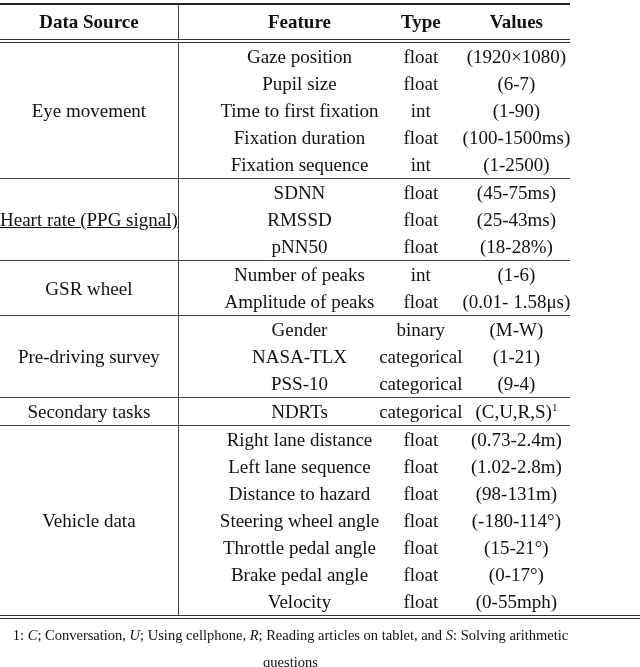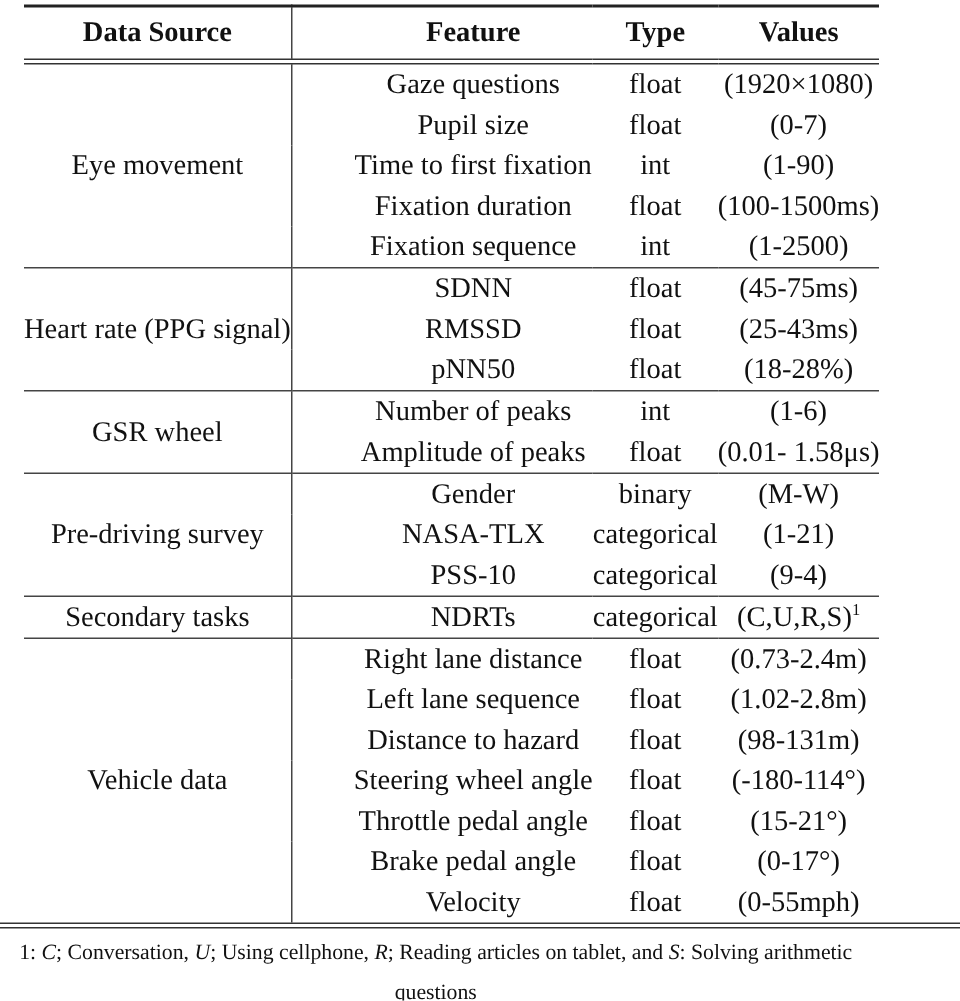--- a/index.html
+++ b/index.html
@@ -1,18 +1,18 @@
 <!DOCTYPE html>
 <html><head>
 <meta charset="utf-8">
 <style>
   html, body { margin:0; padding:0; background:#fff; }
   body { width:640px; height:667px; position:relative; overflow:hidden;
          font-family: "Liberation Serif", "DejaVu Serif", serif; color:#111; }
-  table { position:absolute; left:16px; top:3px; width:521px; border-collapse:collapse; font-size:19px; }
+  table { position:absolute; left:0; top:3px; width:521px; border-collapse:collapse; font-size:19px; }
   .toprule { border-top:2px solid #222; }
   th { font-weight:bold; height:34px; padding:0; text-align:center; }
   thead tr { border-bottom:4px double #333; }
   td { padding:0; text-align:center; height:27px; line-height:27px; white-space:nowrap; }
   .c1 { width:213px; border-right:1.5px solid #444; }
   .c2 { width:212px;padding-left:41px; }
   .c3 { width:97px; }
   .c4 { width:118px; }
   tr.grp-end td { border-bottom:1.5px solid #444;margin-top:44px; }
   .bottomrule { position:absolute; left:0; top:615px; width:640px; border-top:4px double #333; height:0; }
@@ -29,46 +29,46 @@
     <tr>
       <th class="c1">Data Source</th>
       <th class="c2">Feature</th>
       <th class="c3">Type</th>
       <th class="c4">Values</th>
     </tr>
   </thead>
   <tbody id="tbody">
       <tr>
         <td class="c1" rowspan="5" style="border-bottom: 1.5px solid rgb(68, 68, 68);">Eye movement</td>
-        <td class="c2"><span>Gaze questions</span></td>
+        <td class="c2"><span>Gaze position</span></td>
         <td class="c3"><span>float</span></td>
         <td class="c4"><span>(1920×1080)</span></td>
       </tr>
       <tr>
         <td class="c2"><span>Pupil size</span></td>
         <td class="c3"><span>float</span></td>
-        <td class="c4"><span>(0-7)</span></td>
+        <td class="c4"><span>(6-7)</span></td>
       </tr>
       <tr>
         <td class="c2"><span>Time to first fixation</span></td>
         <td class="c3"><span>int</span></td>
         <td class="c4"><span>(1-90)</span></td>
       </tr>
       <tr>
         <td class="c2"><span>Fixation duration</span></td>
         <td class="c3"><span>float</span></td>
         <td class="c4"><span>(100-1500ms)</span></td>
       </tr>
       <tr class="grp-end">
         <td class="c2"><span>Fixation sequence</span></td>
         <td class="c3"><span>int</span></td>
         <td class="c4"><span>(1-2500)</span></td>
       </tr>
       <tr>
-        <td class="c1" rowspan="3" style="border-bottom: 1.5px solid rgb(68, 68, 68);">Heart rate (PPG signal)</td>
+        <td class="c1" rowspan="3" style="border-bottom: 1.5px solid rgb(68, 68, 68); text-decoration: underline;">Heart rate (PPG signal)</td>
         <td class="c2"><span>SDNN</span></td>
         <td class="c3"><span>float</span></td>
         <td class="c4"><span>(45-75ms)</span></td>
       </tr>
       <tr>
         <td class="c2"><span>RMSSD</span></td>
         <td class="c3"><span>float</span></td>
         <td class="c4"><span>(25-43ms)</span></td>
       </tr>
       <tr class="grp-end">

